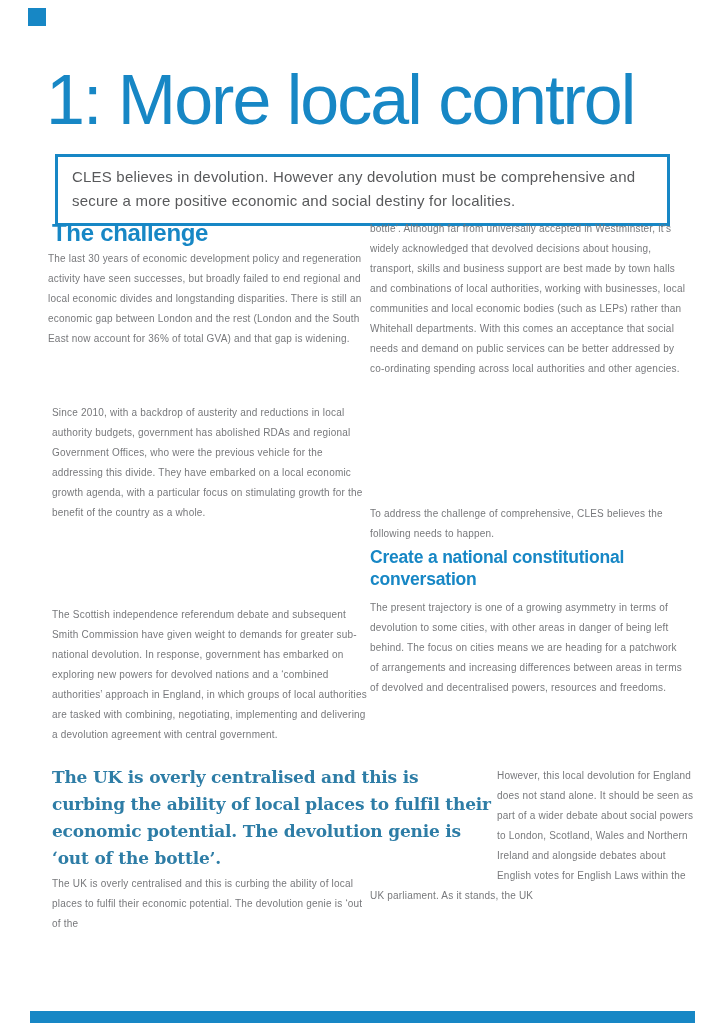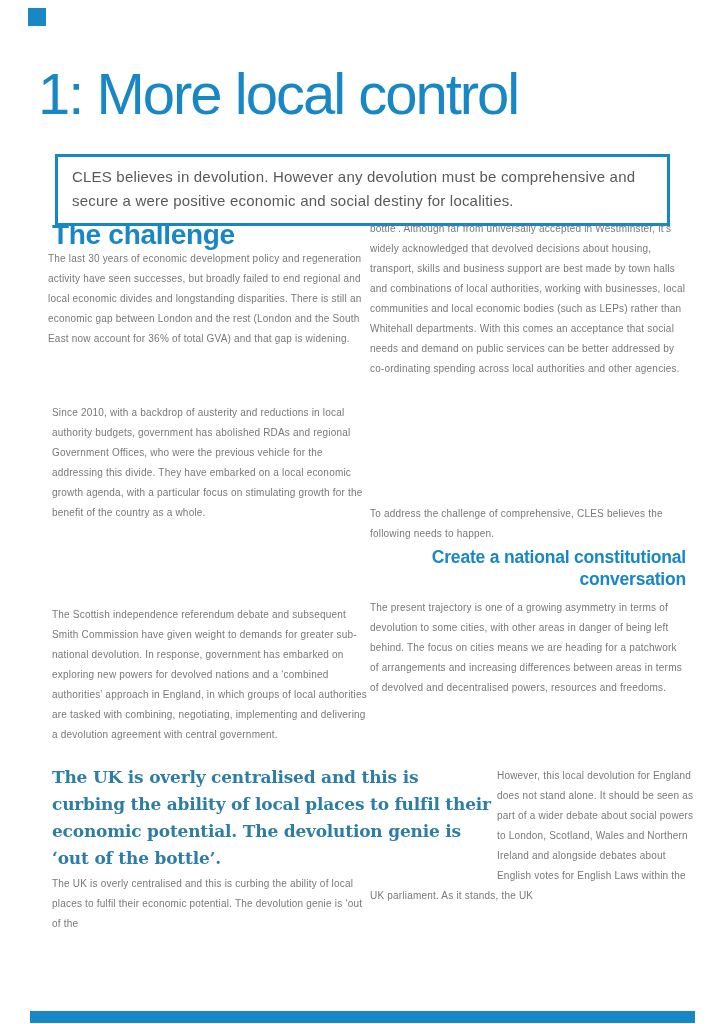--- a/index.html
+++ b/index.html
@@ -22,56 +22,56 @@
     position:absolute;left:28px;top:8px;
     width:18px;height:18px;
     background:var(--accent-blue);
   }
   .footer-bar{
     position:absolute;left:30px;top:1011px;
     width:665px;height:12px;
     background:var(--accent-blue);
   }
   .title{
-    position:absolute;left:38px;top:60px;width:660px;
-    font-size:58px;font-weight:400;letter-spacing:-2px;
+    position:absolute;left:46px;top:60px;width:660px;
+    font-size:70px;font-weight:400;letter-spacing:-2px;
     color:var(--accent-blue);
   }
   .callout{
     position:absolute;left:55px;top:154px;width:615px;
     border:3px solid var(--accent-blue);
     padding:8px 14px 10px 14px;
   }
   .callout p{
     font-size:15px;line-height:24px;letter-spacing:0.2px;
     color:var(--callout-gray);
   }
   .h2{
-    font-size:28px;font-weight:bold;letter-spacing:-0.3px;
+    font-size:24px;font-weight:bold;letter-spacing:-0.3px;
     color:var(--accent-blue);
   }
   .h3{
     font-size:17.5px;font-weight:bold;line-height:22px;letter-spacing:-0.2px;
     color:var(--accent-blue);
   }
   .body-p{
     font-size:10px;line-height:20px;letter-spacing:0.2px;
     color:var(--body-gray);
   }
   .abs{position:absolute;}
   .b-lh    {left:52px;top:219px;}
   .b-lp1   {left:48px;top:249px;width:316px;}
   .b-lp2   {left:52px;top:403px;width:316px;}
   .b-lp3   {left:52px;top:569px;width:316px;margin-top:36px;}
   .b-quote {left:52px;top:764px;width:440px;}
   .b-lp4   {left:52px;top:874px;width:316px;}
   .b-rp1   {left:370px;top:219px;width:316px;}
   .b-rh    {left:370px;top:466px;}
   .b-rintro{left:370px;top:504px;width:316px;}
-  .b-rsub  {left:370px;top:546px;width:316px;text-align:right;}
+  .b-rsub  {left:370px;top:546px;width:316px;}
   .b-rp2   {left:370px;top:598px;width:316px;}
   .b-rp3   {left:370px;top:766px;width:326px;}
   .pull-quote{
     font-family:"DejaVu Serif",serif;
     font-size:17px;font-weight:bold;line-height:27px;letter-spacing:-0.2px;
     color:var(--quote-blue);
   }
   .wrap-spacer{
     float:left;width:127px;height:120px;
   }
@@ -79,21 +79,21 @@
 </head>
 <body>
 
 <div class="page">
 
   <div class="corner-square"></div>
 
   <h1 class="title">1: More local control</h1>
 
   <div class="callout">
-    <p>CLES believes in devolution. However any devolution must be comprehensive and secure a were positive economic and social destiny for localities.</p>
+    <p>CLES believes in devolution. However any devolution must be comprehensive and secure a more positive economic and social destiny for localities.</p>
   </div>
 
   <h2 class="h2 abs b-lh">The challenge</h2>
   <p class="body-p abs b-lp1">The last 30 years of economic development policy and regeneration activity have seen successes, but broadly failed to end regional and local economic divides and longstanding disparities. There is still an economic gap between London and the rest (London and the South East now account for 36% of total GVA) and that gap is widening.</p>
   <p class="body-p abs b-lp2">Since 2010, with a backdrop of austerity and reductions in local authority budgets, government has abolished RDAs and regional Government Offices, who were the previous vehicle for the addressing this divide. They have embarked on a local economic growth agenda, with a particular focus on stimulating growth for the benefit of the country as a whole.</p>
   <p class="body-p abs b-lp3">The Scottish independence referendum debate and subsequent Smith Commission have given weight to demands for greater sub-national devolution. In response, government has embarked on exploring new powers for devolved nations and a ‘combined authorities’ approach in England, in which groups of local authorities are tasked with combining, negotiating, implementing and delivering a devolution agreement with central government.</p>
 
   <p class="pull-quote abs b-quote">The UK is overly centralised and this is curbing the ability of local places to fulfil their economic potential. The devolution genie is ‘out of the bottle’.</p>
 
   <p class="body-p abs b-lp4">The UK is overly centralised and this is curbing the ability of local places to fulfil their economic potential. The devolution genie is ‘out of the</p>

